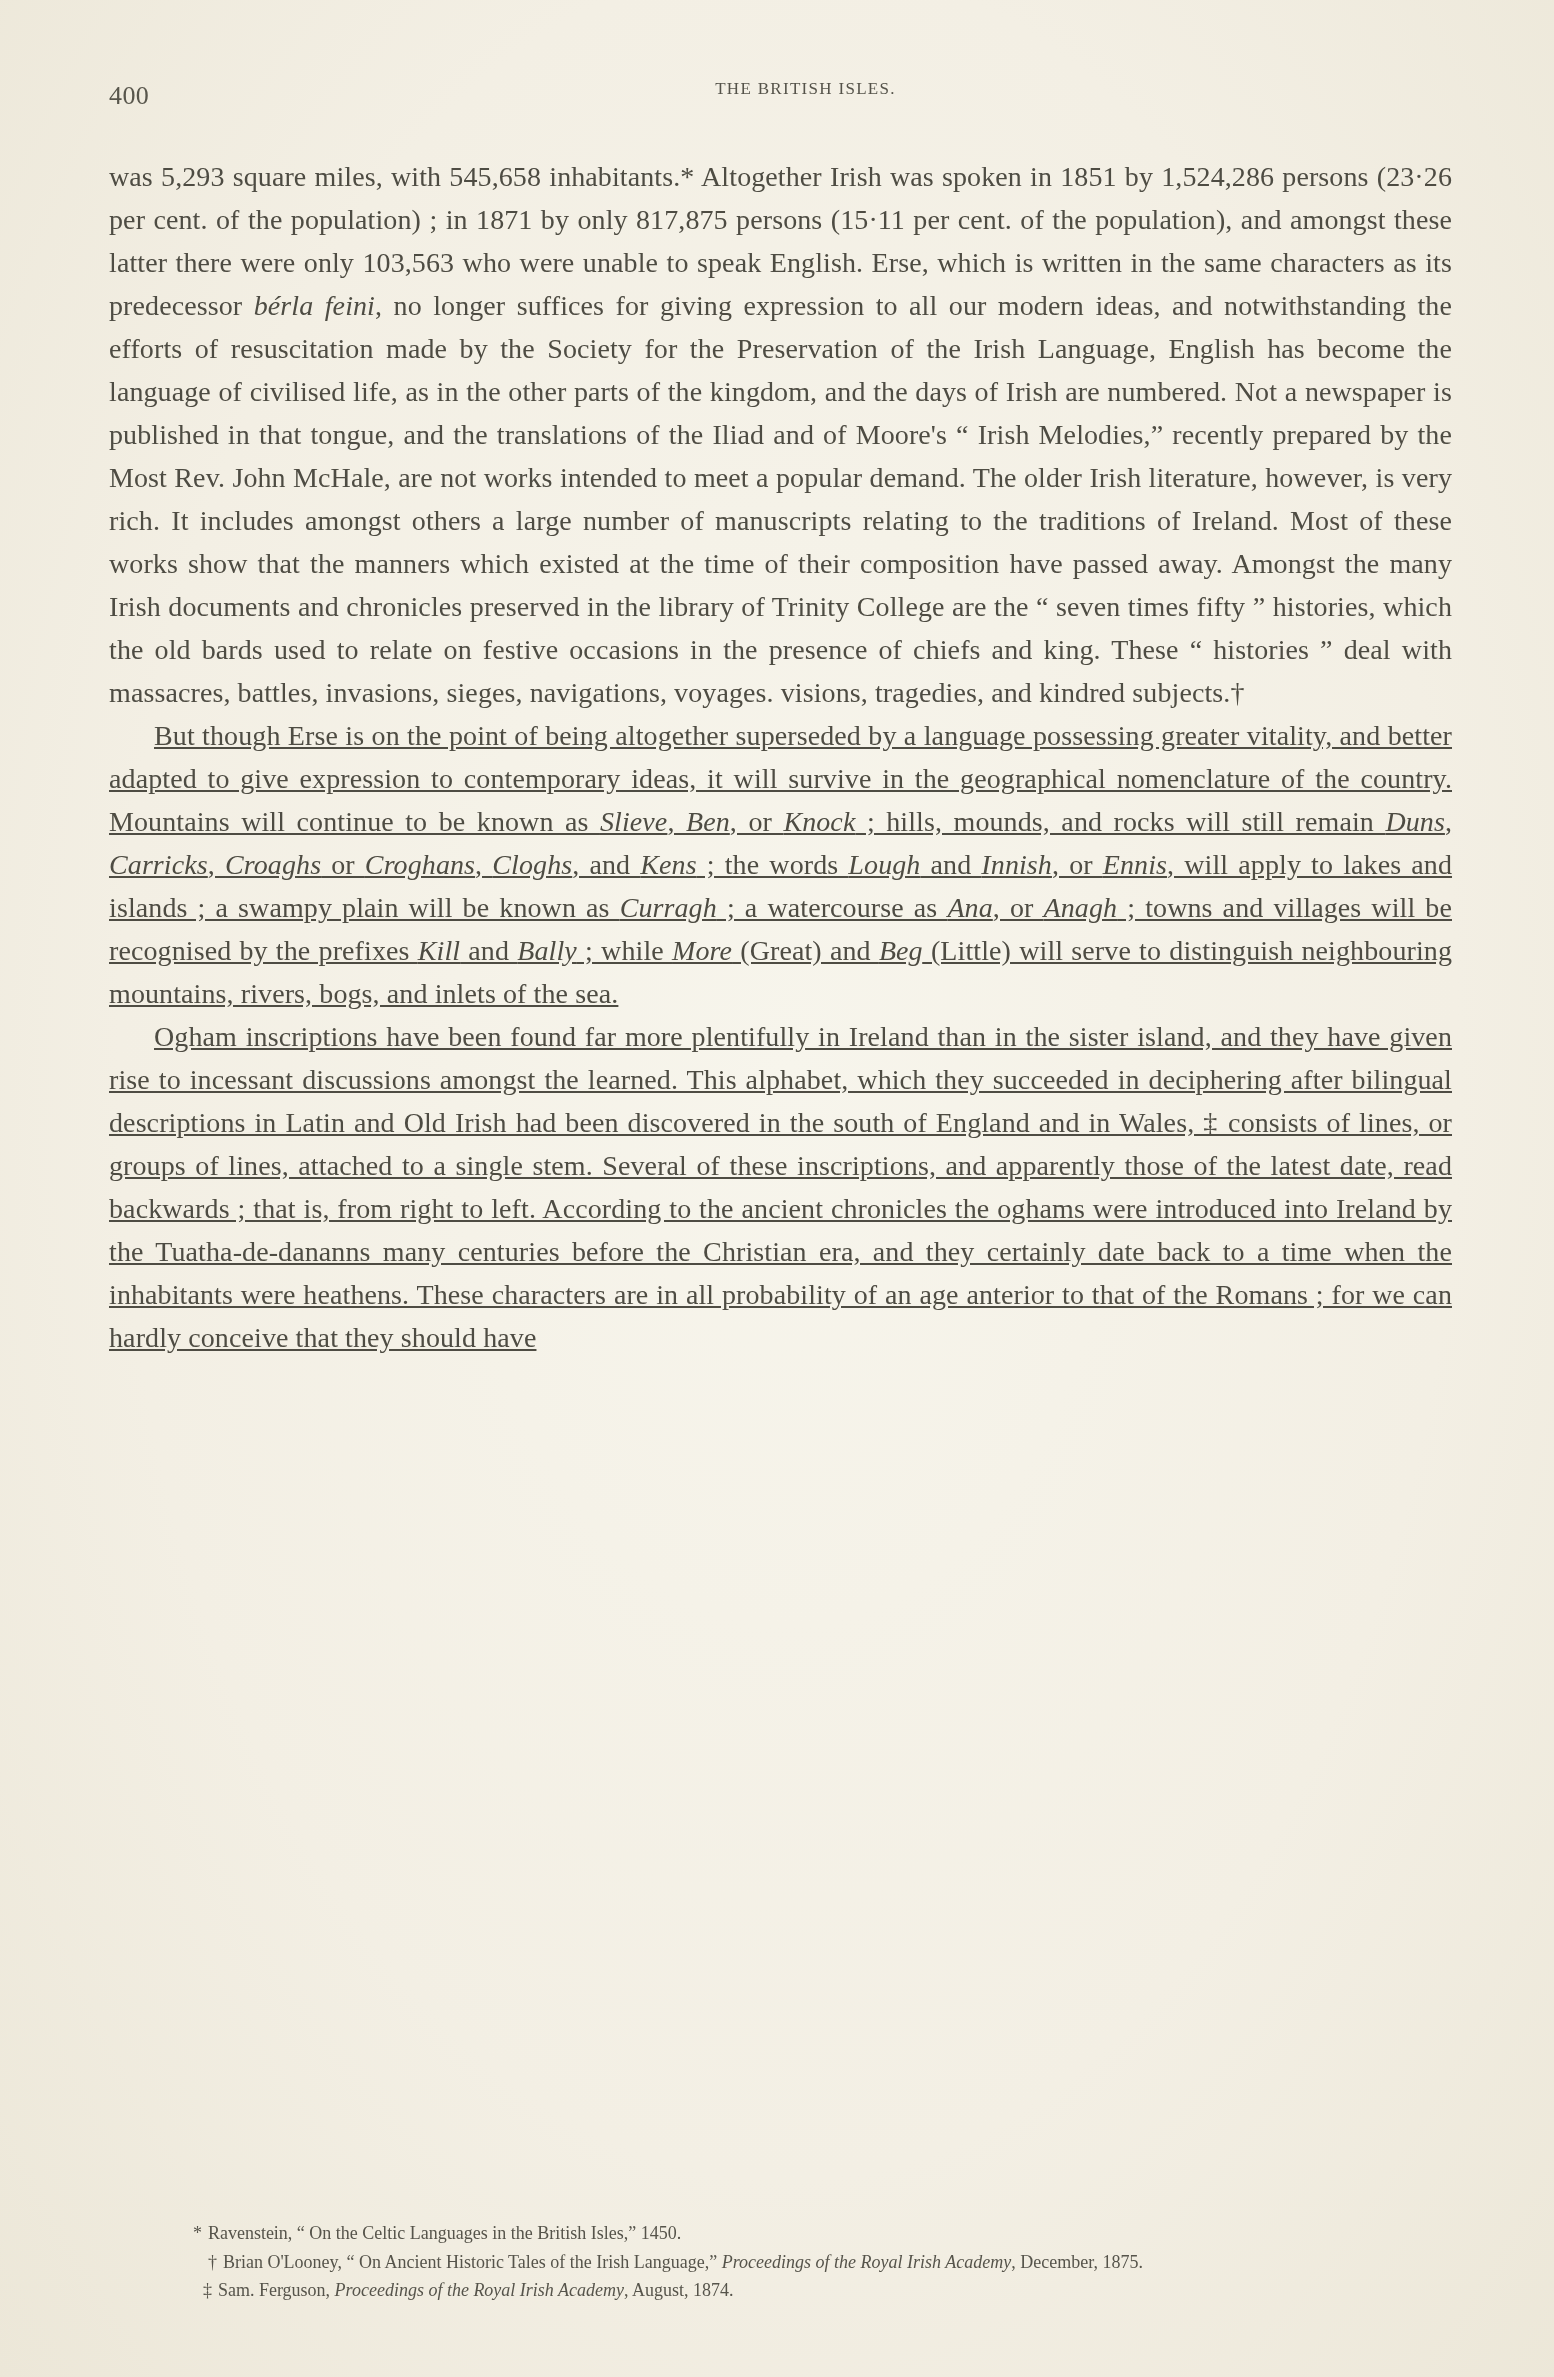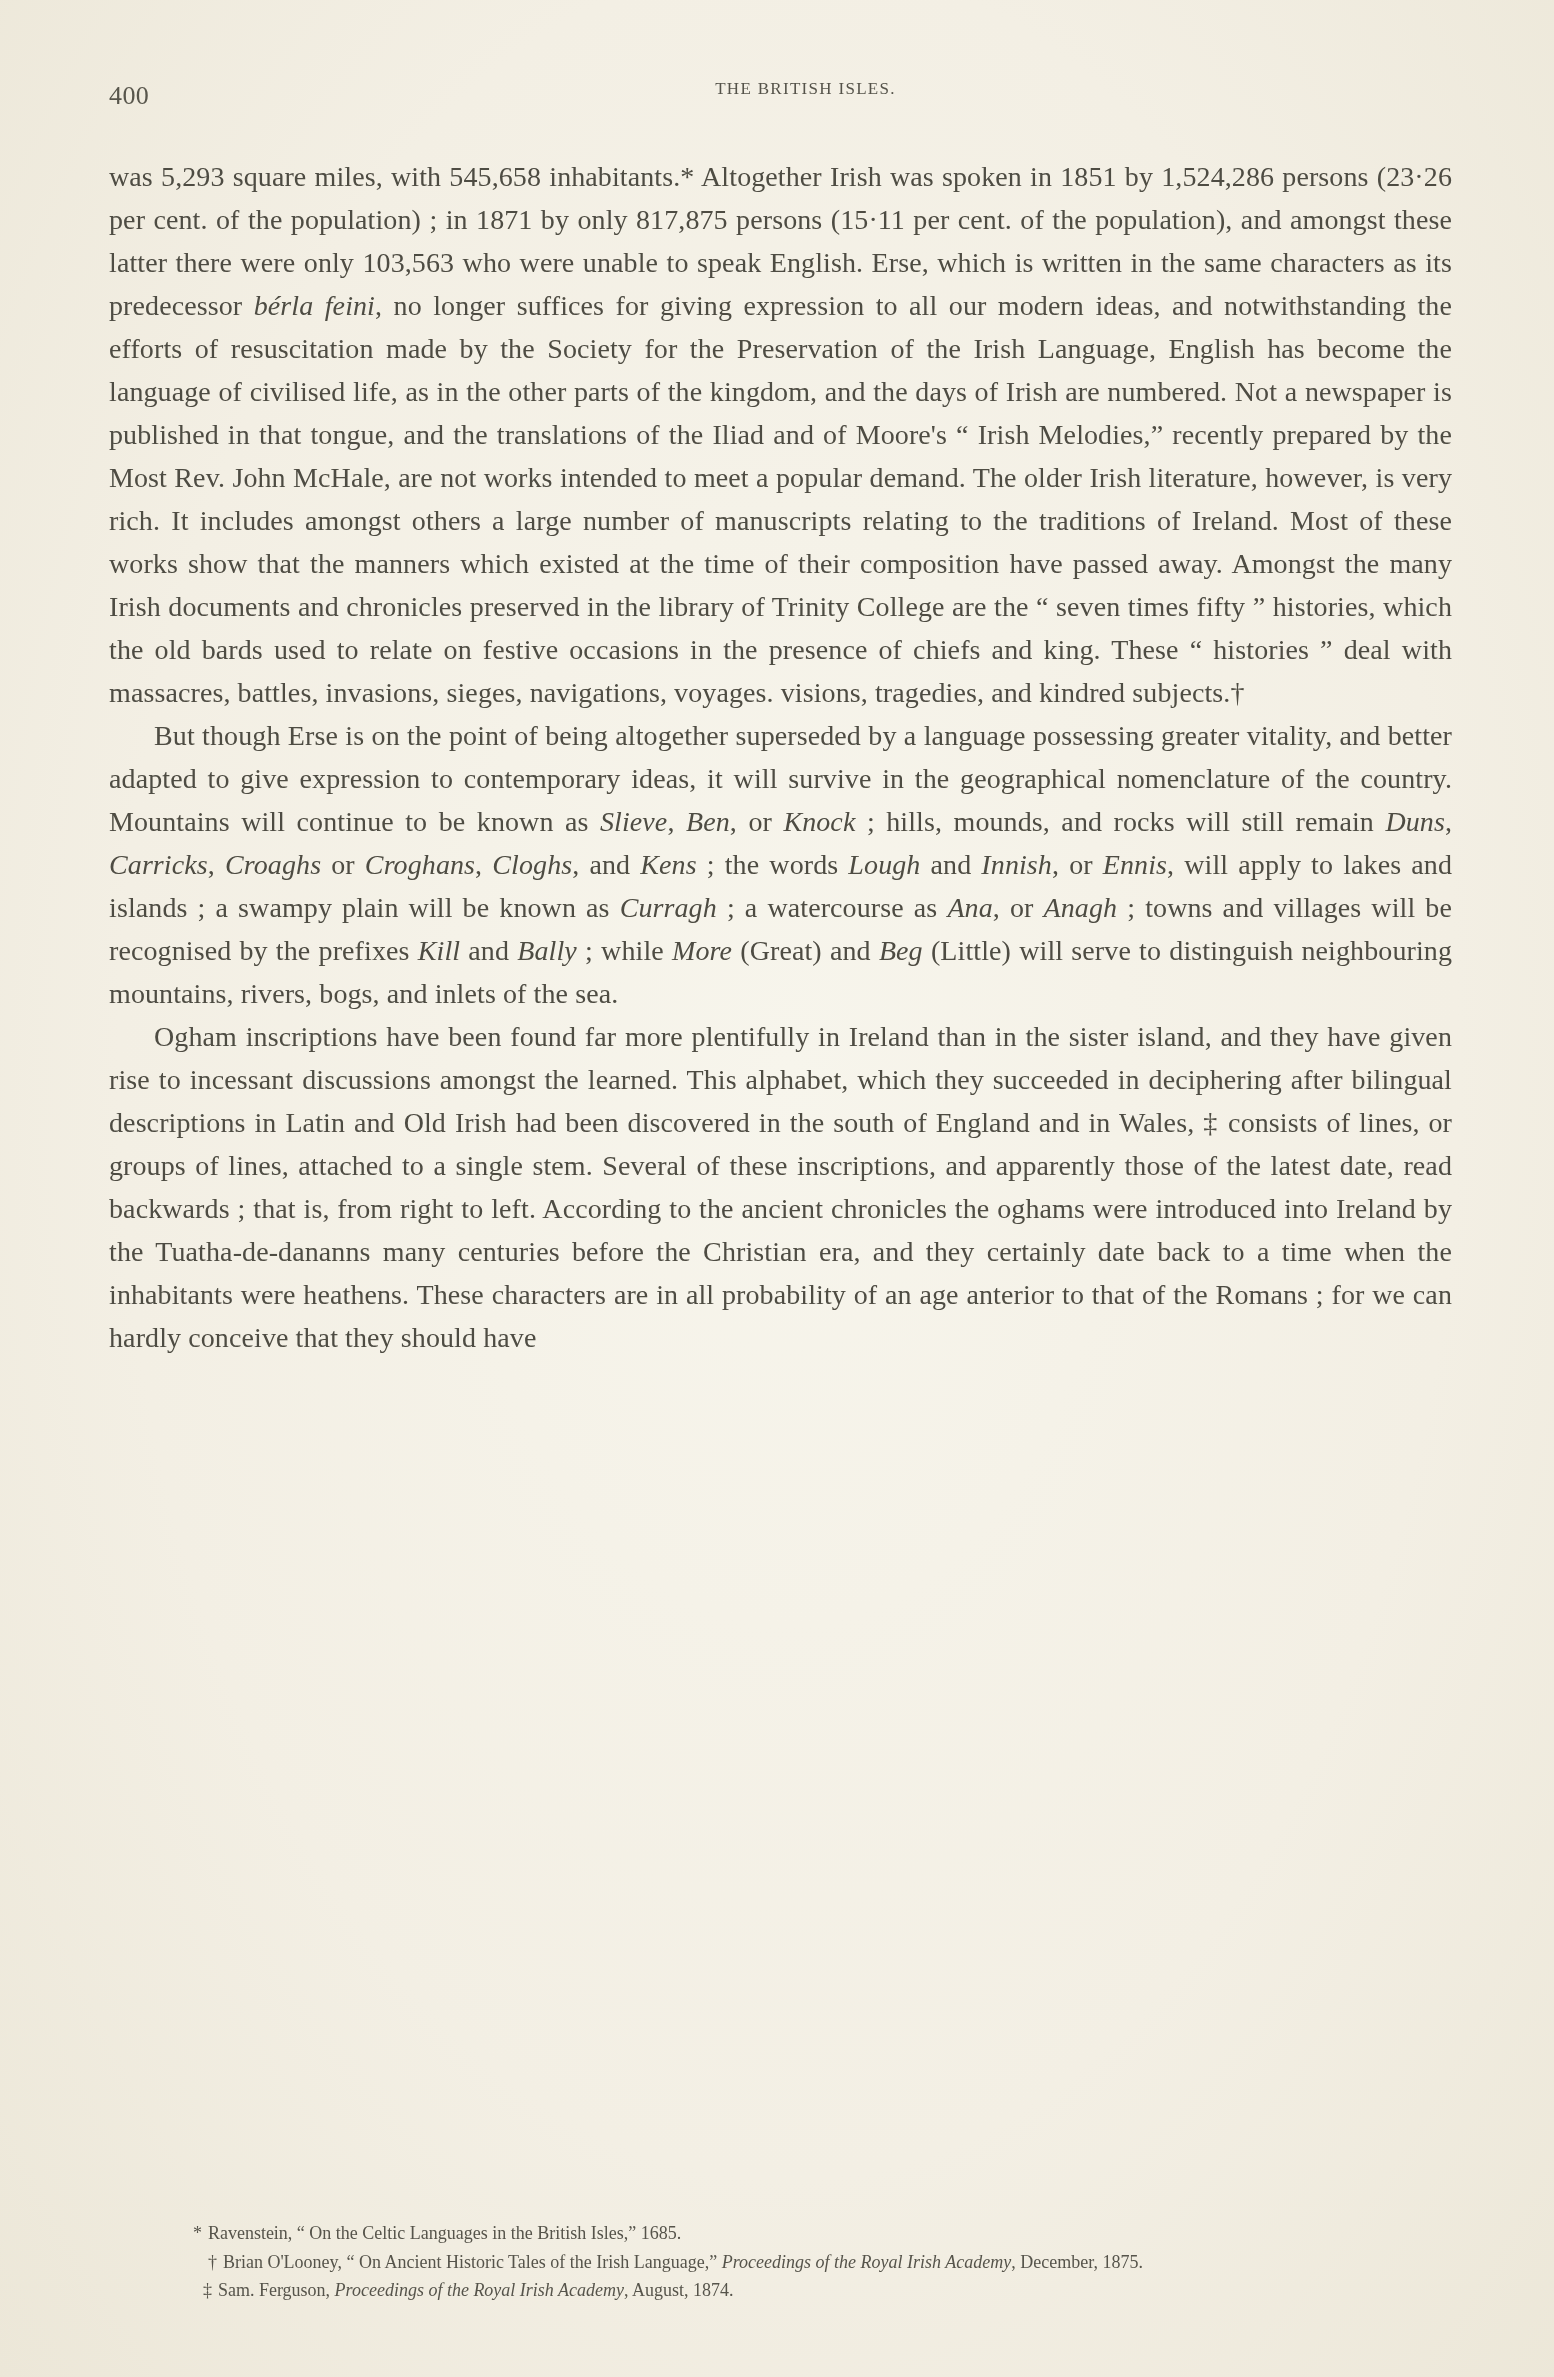--- a/index.html
+++ b/index.html
@@ -61,20 +61,21 @@
     line-height: 43px;
     text-align: justify;
     color: #4e4c43;
     letter-spacing: 0.1px;
   }
   .body-text p {
     margin: 0;
   }
   .indent {
     text-indent: 45px;
+    text-decoration: underline;
   }
   .it {
     font-style: italic;
   }
   .footnotes {
     position: absolute;
     left: 0;
     bottom: 18.5px;
     width: 1343px;
     font-size: 18px;
@@ -114,21 +115,21 @@
     </div>
 
     <div class="body-text">
       <p>was 5,293 square miles, with 545,658 inhabitants.* Altogether Irish was spoken in 1851 by 1,524,286 persons (23·26 per cent. of the population) ; in 1871 by only 817,875 persons (15·11 per cent. of the population), and amongst these latter there were only 103,563 who were unable to speak English. Erse, which is written in the same characters as its predecessor <span class="it">bérla feini</span>, no longer suffices for giving expression to all our modern ideas, and notwithstanding the efforts of resuscitation made by the Society for the Preservation of the Irish Language, English has become the language of civilised life, as in the other parts of the kingdom, and the days of Irish are numbered. Not a newspaper is published in that tongue, and the translations of the Iliad and of Moore's “ Irish Melodies,” recently prepared by the Most Rev. John McHale, are not works intended to meet a popular demand. The older Irish literature, however, is very rich. It includes amongst others a large number of manuscripts relating to the traditions of Ireland. Most of these works show that the manners which existed at the time of their composition have passed away. Amongst the many Irish documents and chronicles preserved in the library of Trinity College are the “ seven times fifty ” histories, which the old bards used to relate on festive occasions in the presence of chiefs and king. These “ histories ” deal with massacres, battles, invasions, sieges, navigations, voyages. visions, tragedies, and kindred subjects.†</p>
       <p class="indent">But though Erse is on the point of being altogether superseded by a language possessing greater vitality, and better adapted to give expression to contemporary ideas, it will survive in the geographical nomenclature of the country. Mountains will continue to be known as <span class="it">Slieve</span>, <span class="it">Ben</span>, or <span class="it">Knock</span> ; hills, mounds, and rocks will still remain <span class="it">Duns</span>, <span class="it">Carricks</span>, <span class="it">Croaghs</span> or <span class="it">Croghans</span>, <span class="it">Cloghs</span>, and <span class="it">Kens</span> ; the words <span class="it">Lough</span> and <span class="it">Innish</span>, or <span class="it">Ennis</span>, will apply to lakes and islands ; a swampy plain will be known as <span class="it">Curragh</span> ; a watercourse as <span class="it">Ana</span>, or <span class="it">Anagh</span> ; towns and villages will be recognised by the prefixes <span class="it">Kill</span> and <span class="it">Bally</span> ; while <span class="it">More</span> (Great) and <span class="it">Beg</span> (Little) will serve to distinguish neighbouring mountains, rivers, bogs, and inlets of the sea.</p>
       <p class="indent">Ogham inscriptions have been found far more plentifully in Ireland than in the sister island, and they have given rise to incessant discussions amongst the learned. This alphabet, which they succeeded in deciphering after bilingual descriptions in Latin and Old Irish had been discovered in the south of England and in Wales, ‡ consists of lines, or groups of lines, attached to a single stem. Several of these inscriptions, and apparently those of the latest date, read backwards ; that is, from right to left. According to the ancient chronicles the oghams were introduced into Ireland by the Tuatha-de-dananns many centuries before the Christian era, and they certainly date back to a time when the inhabitants were heathens. These characters are in all probability of an age anterior to that of the Romans ; for we can hardly conceive that they should have</p>
     </div>
 
     <div class="footnotes">
       <p class="fn first">
-        <span class="marker">*</span><span class="hang">Ravenstein, “ On the Celtic Languages in the British Isles,” 1685.</span>
+        <span class="marker">*</span><span class="hang">Ravenstein, “ On the Celtic Languages in the British Isles,” 1450.</span>
       </p>
       <p class="fn second">
         <span class="marker">†</span><span class="hang">Brian O'Looney, “ On Ancient Historic Tales of the Irish Language,” <span class="it">Proceedings of the Royal Irish Academy</span>, December, 1875.</span>
       </p>
       <p class="fn third">
         <span class="marker">‡</span><span class="hang">Sam. Ferguson, <span class="it">Proceedings of the Royal Irish Academy</span>, August, 1874.</span>
       </p>
     </div>
 
   </div>

